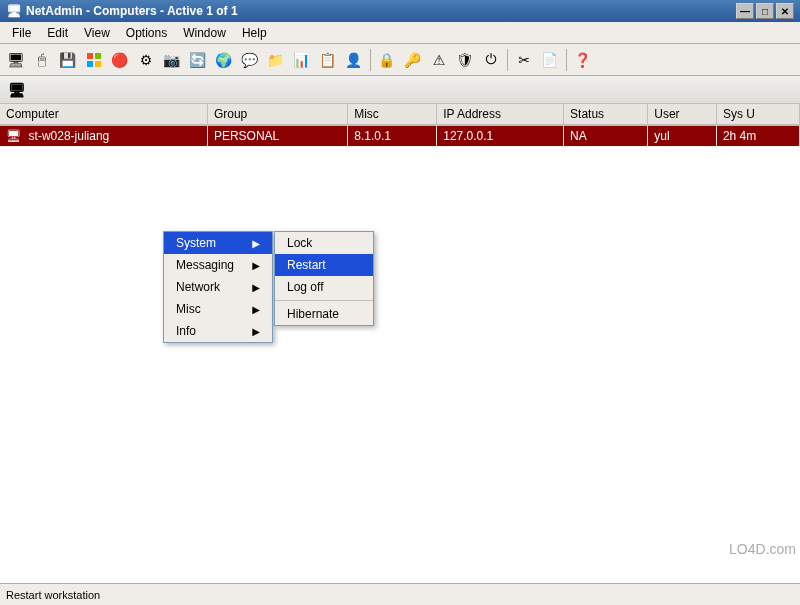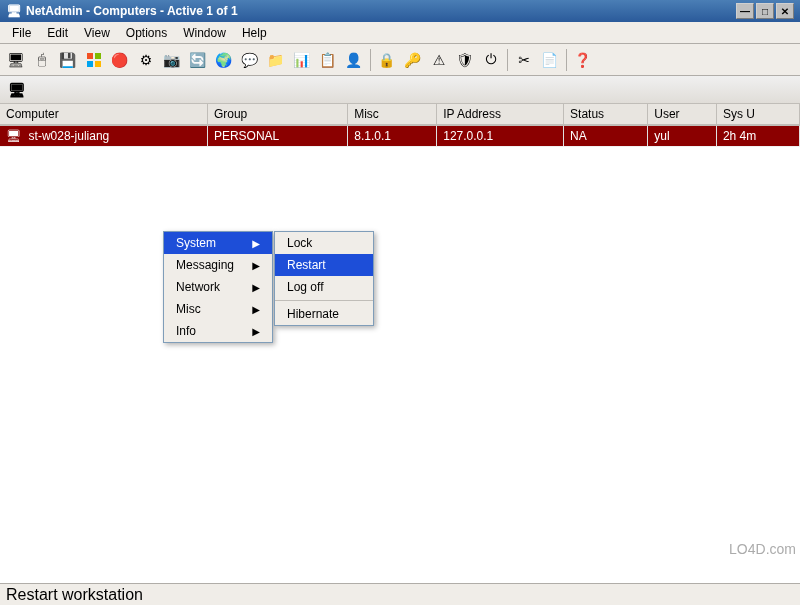--- a/index.html
+++ b/index.html
@@ -165,21 +165,21 @@
       position: absolute;
       bottom: 0;
       left: 0;
       right: 0;
       height: 22px;
       background: #f0ede8;
       border-top: 1px solid #b0ada8;
       display: flex;
       align-items: center;
       padding: 0 6px;
-      font-size: 16px;
+      font-size: 11px;
     }
 
     
     .context-menu {
       position: absolute;
       top: 155px;
       left: 163px;
       background: #f0ede8;
       border: 1px solid #7f9db9;
       box-shadow: 2px 2px 5px rgba(0,0,0,0.3);

